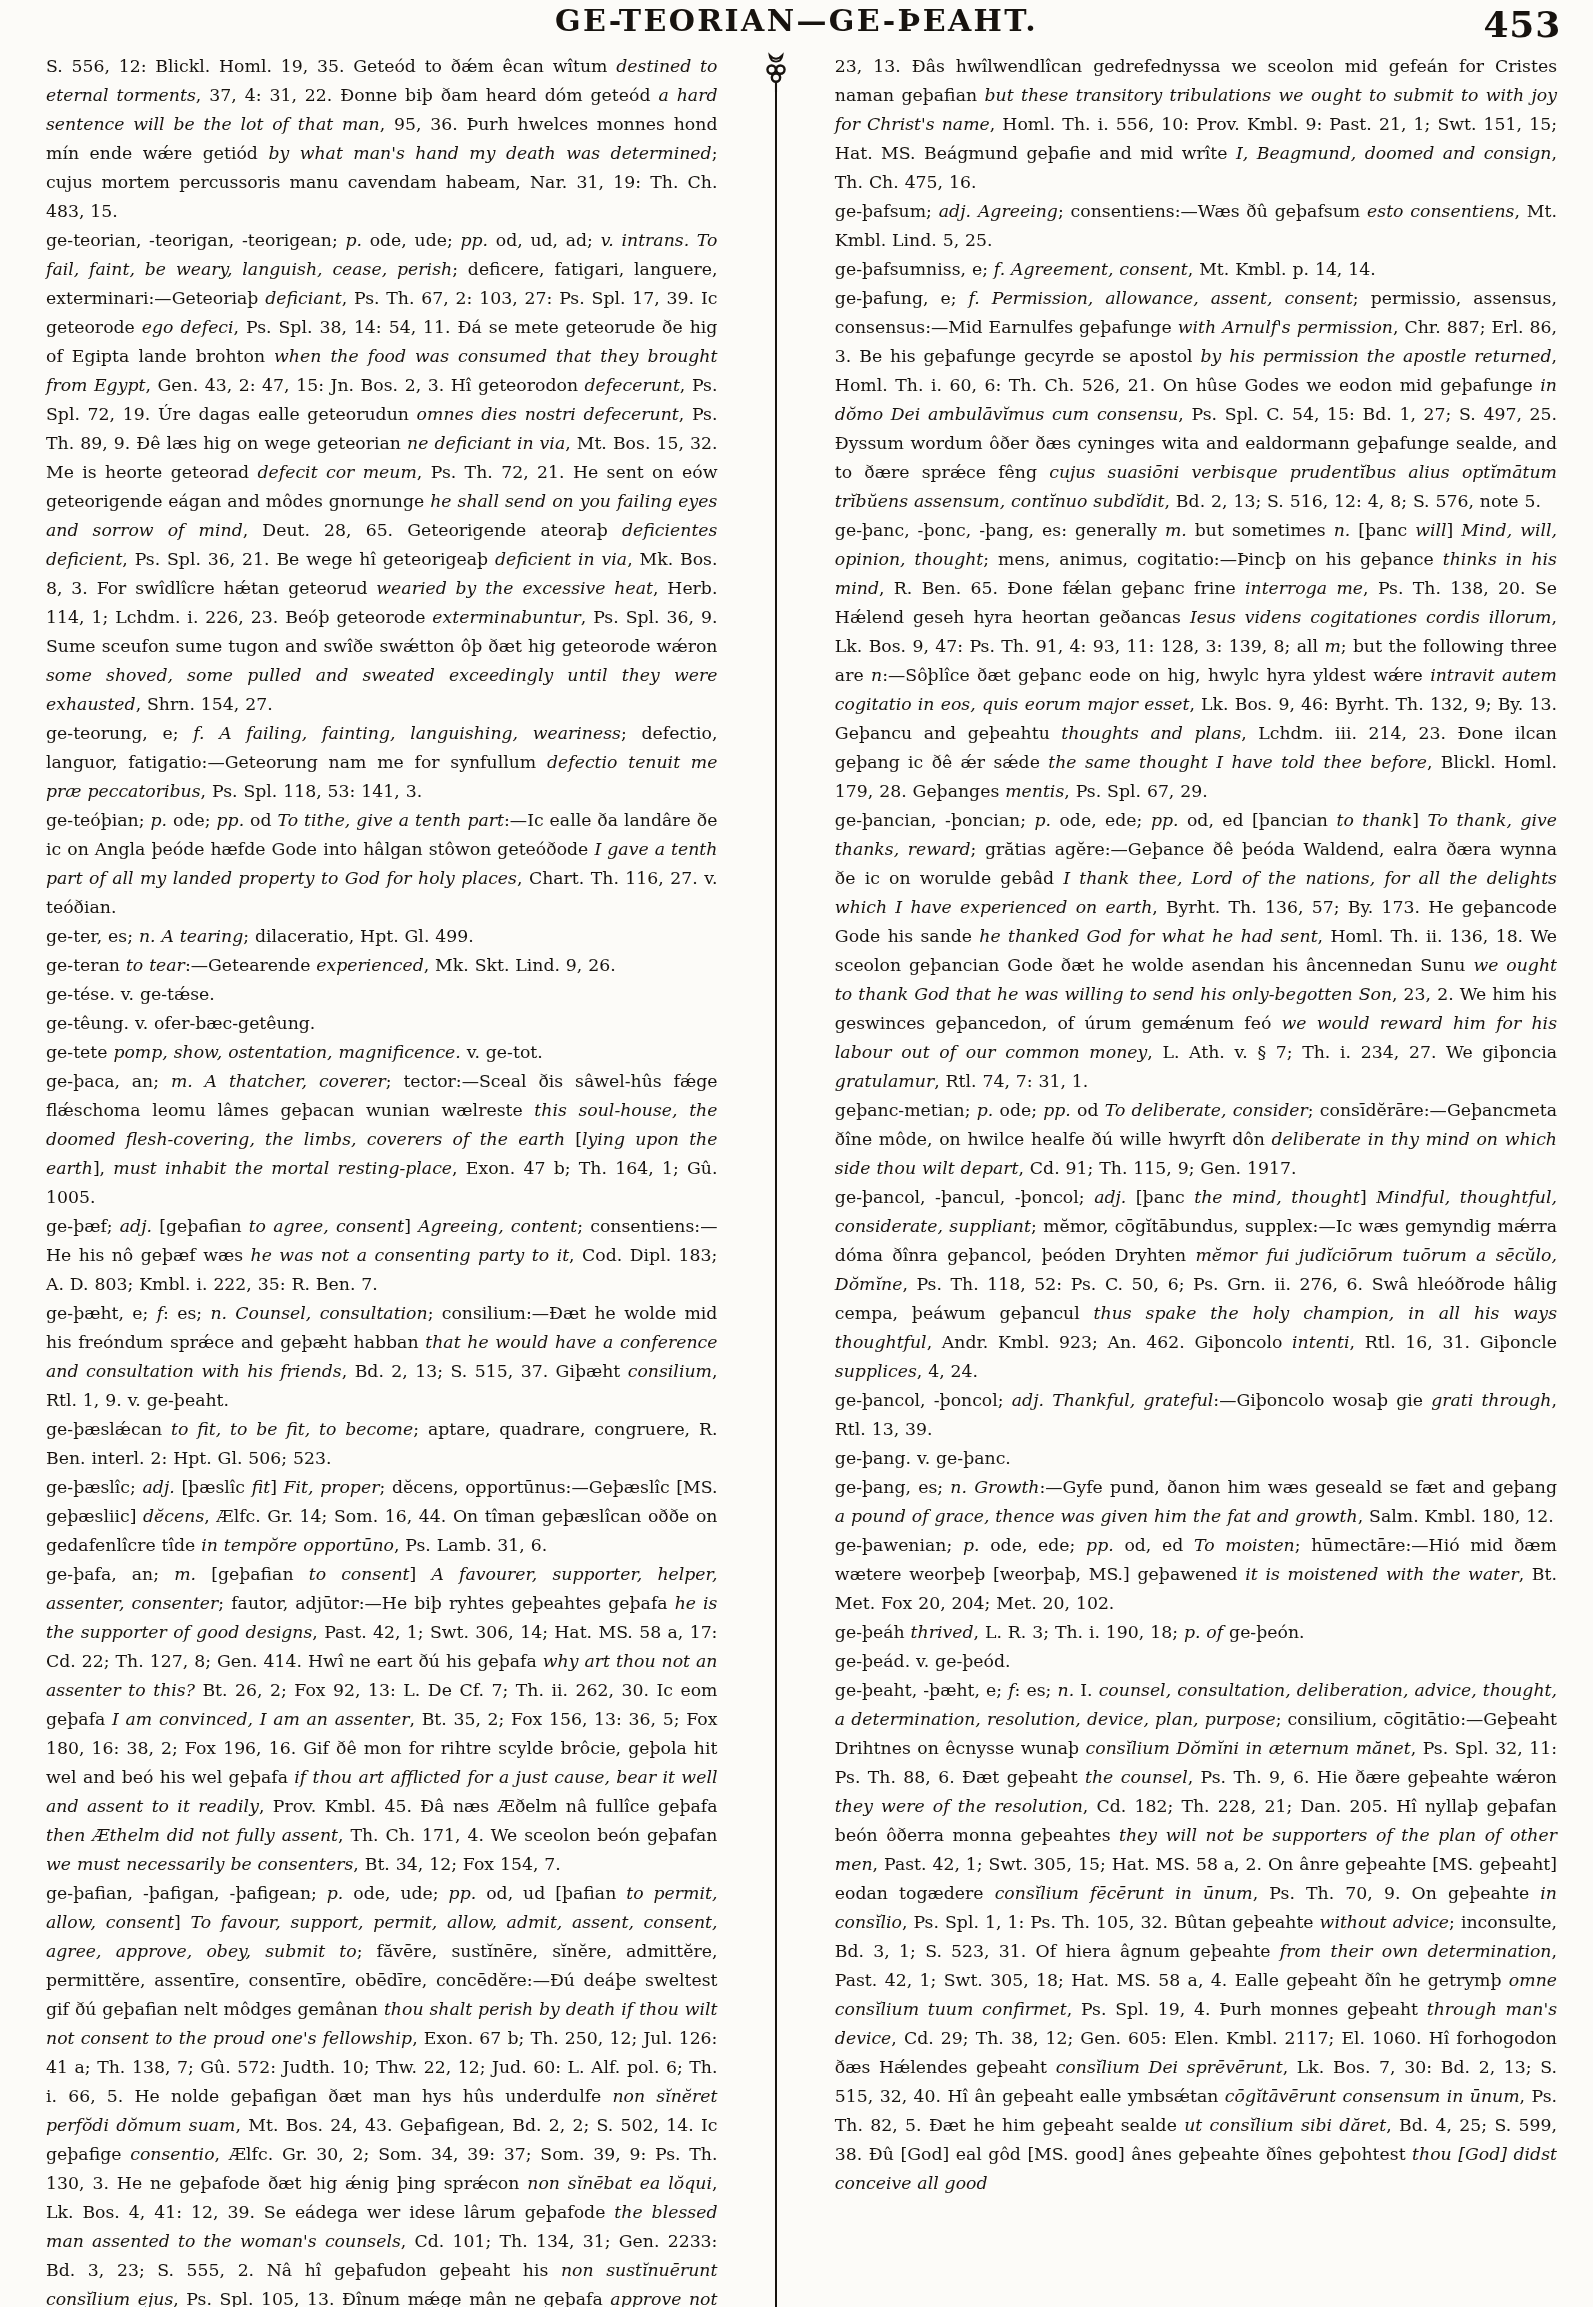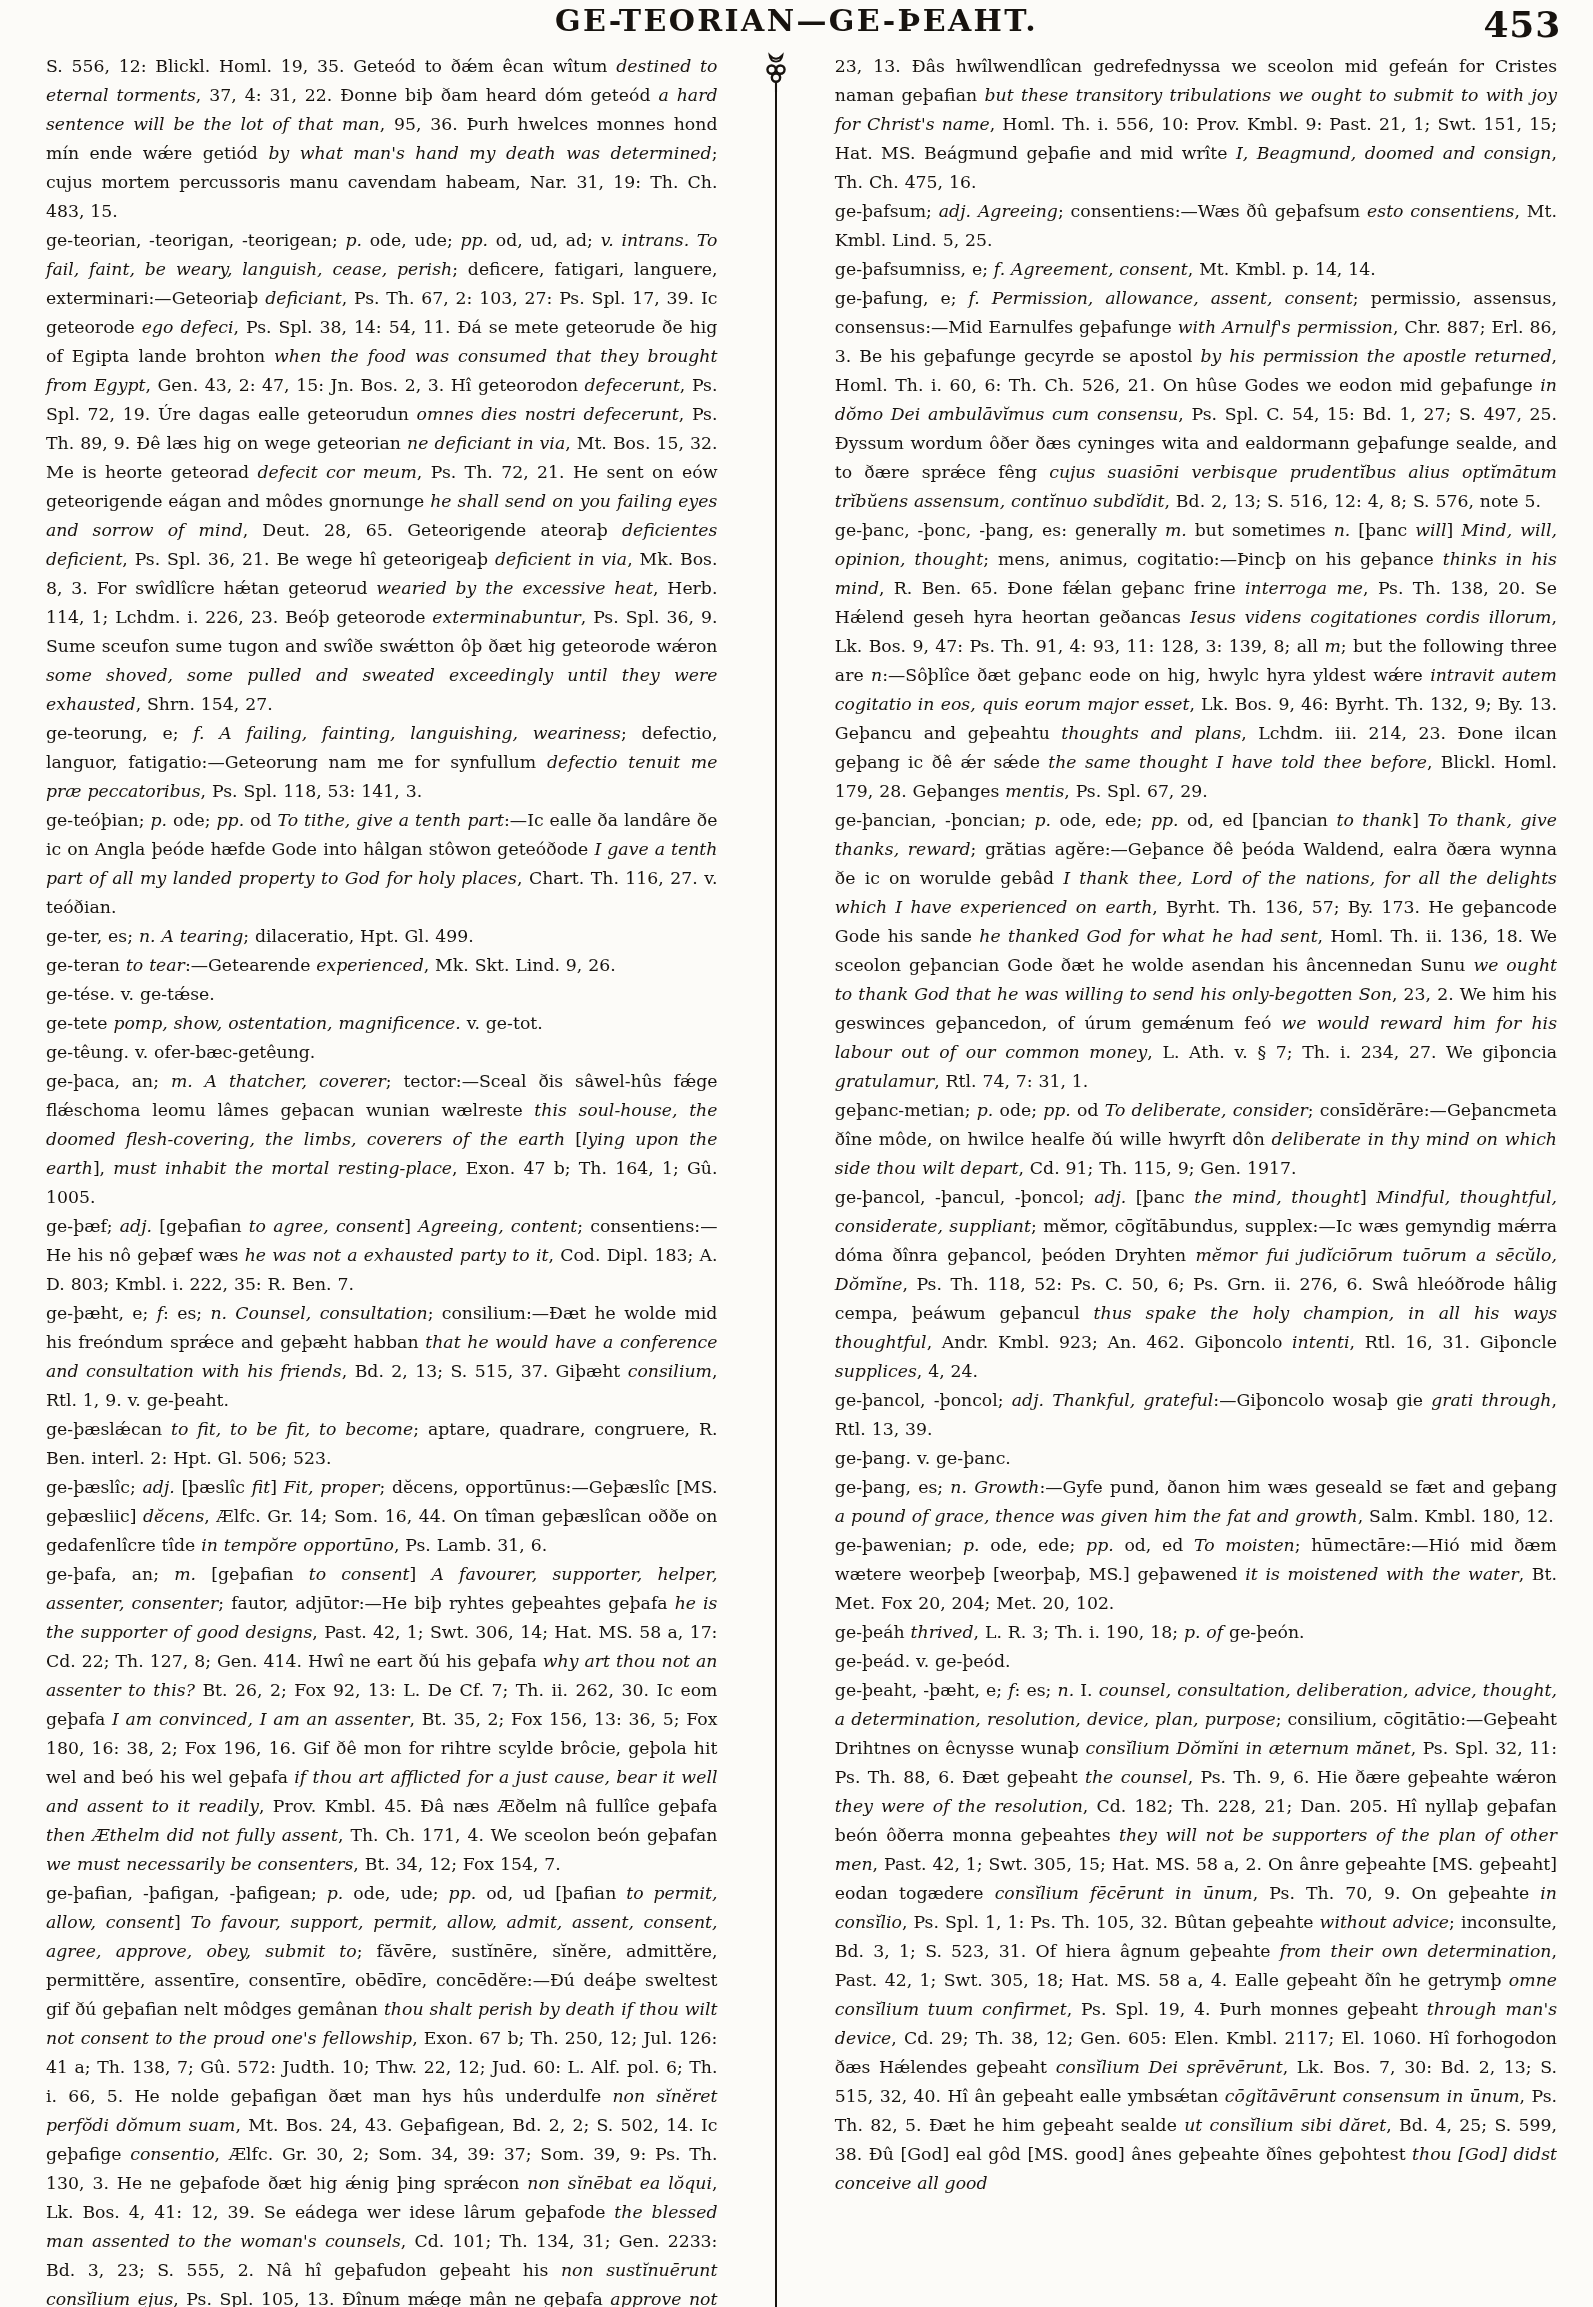--- a/index.html
+++ b/index.html
@@ -66,24 +66,24 @@
   <div class="columns">
 
     <section class="col col-left">
         <p class="entry">S. 556, 12: Blickl. Homl. 19, 35. Geteód to ðǽm êcan wîtum <i>destined to eternal torments</i>, 37, 4: 31, 22. Ðonne biþ ðam heard dóm geteód <i>a hard sentence will be the lot of that man</i>, 95, 36. Þurh hwelces monnes hond mín ende wǽre getiód <i>by what man's hand my death was determined</i>; cujus mortem percussoris manu cavendam habeam, Nar. 31, 19: Th. Ch. 483, 15.</p>
         <p class="entry"><b>ge-teorian,</b> -teorigan, -teorigean; <i>p.</i> ode, ude; <i>pp.</i> od, ud, ad; <i>v. intrans.</i> <i>To fail, faint, be weary, languish, cease, perish</i>; deficere, fatigari, languere, exterminari:—Geteoriaþ <i>deficiant</i>, Ps. Th. 67, 2: 103, 27: Ps. Spl. 17, 39. Ic geteorode <i>ego defeci</i>, Ps. Spl. 38, 14: 54, 11. Ðá se mete geteorude ðe hig of Egipta lande brohton <i>when the food was consumed that they brought from Egypt</i>, Gen. 43, 2: 47, 15: Jn. Bos. 2, 3. Hî geteorodon <i>defecerunt</i>, Ps. Spl. 72, 19. Úre dagas ealle geteorudun <i>omnes dies nostri defecerunt</i>, Ps. Th. 89, 9. Ðê læs hig on wege geteorian <i>ne deficiant in via</i>, Mt. Bos. 15, 32. Me is heorte geteorad <i>defecit cor meum</i>, Ps. Th. 72, 21. He sent on eów geteorigende eágan and môdes gnornunge <i>he shall send on you failing eyes and sorrow of mind</i>, Deut. 28, 65. Geteorigende ateoraþ <i>deficientes deficient</i>, Ps. Spl. 36, 21. Be wege hî geteorigeaþ <i>deficient in via</i>, Mk. Bos. 8, 3. For swîdlîcre hǽtan geteorud <i>wearied by the excessive heat</i>, Herb. 114, 1; Lchdm. i. 226, 23. Beóþ geteorode <i>exterminabuntur</i>, Ps. Spl. 36, 9. Sume sceufon sume tugon and swîðe swǽtton ôþ ðæt hig geteorode wǽron <i>some shoved, some pulled and sweated exceedingly until they were exhausted</i>, Shrn. 154, 27.</p>
         <p class="entry"><b>ge-teorung,</b> e; <i>f. A failing, fainting, languishing, weariness</i>; defectio, languor, fatigatio:—Geteorung nam me for synfullum <i>defectio tenuit me præ peccatoribus</i>, Ps. Spl. 118, 53: 141, 3.</p>
         <p class="entry"><b>ge-teóþian;</b> <i>p.</i> ode; <i>pp.</i> od <i>To tithe, give a tenth part</i>:—Ic ealle ða landâre ðe ic on Angla þeóde hæfde Gode into hâlgan stôwon geteóðode <i>I gave a tenth part of all my landed property to God for holy places</i>, Chart. Th. 116, 27. v. teóðian.</p>
         <p class="entry"><b>ge-ter,</b> es; <i>n. A tearing</i>; dilaceratio, Hpt. Gl. 499.</p>
         <p class="entry"><b>ge-teran</b> <i>to tear</i>:—Getearende <i>experienced</i>, Mk. Skt. Lind. 9, 26.</p>
         <p class="entry"><b>ge-tése.</b> v. ge-tǽse.</p>
+        <p class="entry"><b>ge-têung.</b> v. ofer-bæc-getêung.</p>
         <p class="entry"><b>ge-tete</b> <i>pomp, show, ostentation, magnificence.</i> v. ge-tot.</p>
-        <p class="entry"><b>ge-têung.</b> v. ofer-bæc-getêung.</p>
         <p class="entry"><b>ge-þaca,</b> an; <i>m. A thatcher, coverer</i>; tector:—Sceal ðis sâwel-hûs fǽge flǽschoma leomu lâmes geþacan wunian wælreste <i>this soul-house, the doomed flesh-covering, the limbs, coverers of the earth</i> [<i>lying upon the earth</i>], <i>must inhabit the mortal resting-place</i>, Exon. 47 b; Th. 164, 1; Gû. 1005.</p>
-        <p class="entry"><b>ge-þæf;</b> <i>adj.</i> [geþafian <i>to agree, consent</i>] <i>Agreeing, content</i>; consentiens:—He his nô geþæf wæs <i>he was not a exhausted party to it</i>, Cod. Dipl. 183; A. D. 803; Kmbl. i. 222, 35: R. Ben. 7.</p>
+        <p class="entry"><b>ge-þæf;</b> <i>adj.</i> [geþafian <i>to agree, consent</i>] <i>Agreeing, content</i>; consentiens:—He his nô geþæf wæs <i>he was not a consenting party to it</i>, Cod. Dipl. 183; A. D. 803; Kmbl. i. 222, 35: R. Ben. 7.</p>
         <p class="entry"><b>ge-þæht,</b> e; <i>f</i>: es; <i>n. Counsel, consultation</i>; consilium:—Ðæt he wolde mid his freóndum sprǽce and geþæht habban <i>that he would have a conference and consultation with his friends</i>, Bd. 2, 13; S. 515, 37. Giþæht <i>consilium</i>, Rtl. 1, 9. v. ge-þeaht.</p>
         <p class="entry"><b>ge-þæslǽcan</b> <i>to fit, to be fit, to become</i>; aptare, quadrare, congruere, R. Ben. interl. 2: Hpt. Gl. 506; 523.</p>
         <p class="entry"><b>ge-þæslîc;</b> <i>adj.</i> [þæslîc <i>fit</i>] <i>Fit, proper</i>; dĕcens, opportūnus:—Geþæslîc [MS. geþæsliic] <i>dĕcens</i>, Ælfc. Gr. 14; Som. 16, 44. On tîman geþæslîcan oððe on gedafenlîcre tîde <i>in tempŏre opportūno</i>, Ps. Lamb. 31, 6.</p>
         <p class="entry"><b>ge-þafa,</b> an; <i>m.</i> [geþafian <i>to consent</i>] <i>A favourer, supporter, helper, assenter, consenter</i>; fautor, adjūtor:—He biþ ryhtes geþeahtes geþafa <i>he is the supporter of good designs</i>, Past. 42, 1; Swt. 306, 14; Hat. MS. 58 a, 17: Cd. 22; Th. 127, 8; Gen. 414. Hwî ne eart ðú his geþafa <i>why art thou not an assenter to this?</i> Bt. 26, 2; Fox 92, 13: L. De Cf. 7; Th. ii. 262, 30. Ic eom geþafa <i>I am convinced, I am an assenter</i>, Bt. 35, 2; Fox 156, 13: 36, 5; Fox 180, 16: 38, 2; Fox 196, 16. Gif ðê mon for rihtre scylde brôcie, geþola hit wel and beó his wel geþafa <i>if thou art afflicted for a just cause, bear it well and assent to it readily</i>, Prov. Kmbl. 45. Ðâ næs Æðelm nâ fullîce geþafa <i>then Æthelm did not fully assent</i>, Th. Ch. 171, 4. We sceolon beón geþafan <i>we must necessarily be consenters</i>, Bt. 34, 12; Fox 154, 7.</p>
         <p class="entry"><b>ge-þafian,</b> -þafigan, -þafigean; <i>p.</i> ode, ude; <i>pp.</i> od, ud [þafian <i>to permit, allow, consent</i>] <i>To favour, support, permit, allow, admit, assent, consent, agree, approve, obey, submit to</i>; făvēre, sustĭnēre, sĭnĕre, admittĕre, permittĕre, assentīre, consentīre, obēdīre, concēdĕre:—Ðú deáþe sweltest gif ðú geþafian nelt môdges gemânan <i>thou shalt perish by death if thou wilt not consent to the proud one's fellowship</i>, Exon. 67 b; Th. 250, 12; Jul. 126: 41 a; Th. 138, 7; Gû. 572: Judth. 10; Thw. 22, 12; Jud. 60: L. Alf. pol. 6; Th. i. 66, 5. He nolde geþafigan ðæt man hys hûs underdulfe <i>non sĭnĕret perfŏdi dŏmum suam</i>, Mt. Bos. 24, 43. Geþafigean, Bd. 2, 2; S. 502, 14. Ic geþafige <i>consentio</i>, Ælfc. Gr. 30, 2; Som. 34, 39: 37; Som. 39, 9: Ps. Th. 130, 3. He ne geþafode ðæt hig ǽnig þing sprǽcon <i>non sĭnēbat ea lŏqui</i>, Lk. Bos. 4, 41: 12, 39. Se eádega wer idese lârum geþafode <i>the blessed man assented to the woman's counsels</i>, Cd. 101; Th. 134, 31; Gen. 2233: Bd. 3, 23; S. 555, 2. Nâ hî geþafudon geþeaht his <i>non sustĭnuērunt consĭlium ejus</i>, Ps. Spl. 105, 13. Ðînum mǽge mân ne geþafa <i>approve not wickedness in thy kinsman</i>, Exon. 80 a; Th. 301, 12; Fä. 18. Ne gê in ne gâþ, ne gê ne geþafiaþ ðæt ôðre ingân <i>vos non intrātis, nec introeuntes sĭnĭtis intrāre</i>, Mt. Bos.</p>
       </section>
 
     <div class="divider-wrap">
       <svg class="divider-orn top" width="27.4" height="40" viewBox="0 0 34 50">
         <path d="M9 4 q8 9 16 0 q-1 8 -8 8 q-7 0 -8 -8 z" fill="none" stroke="#17130f" stroke-width="2.4"></path>

